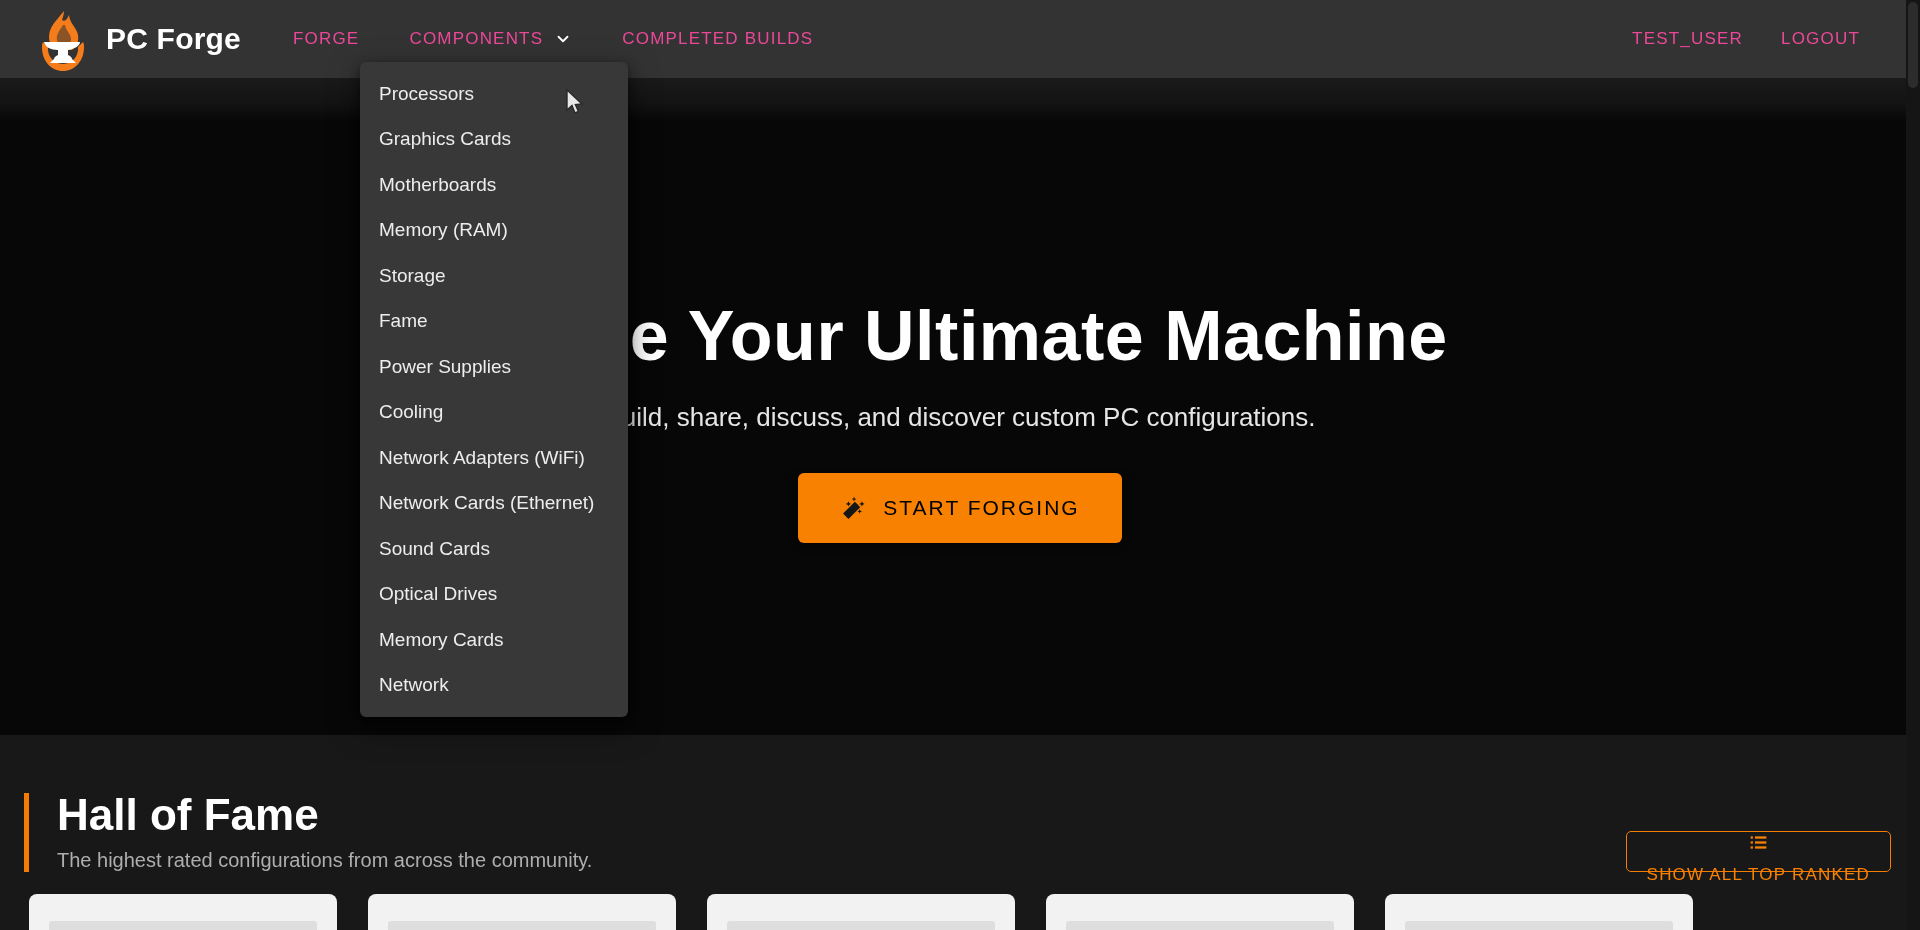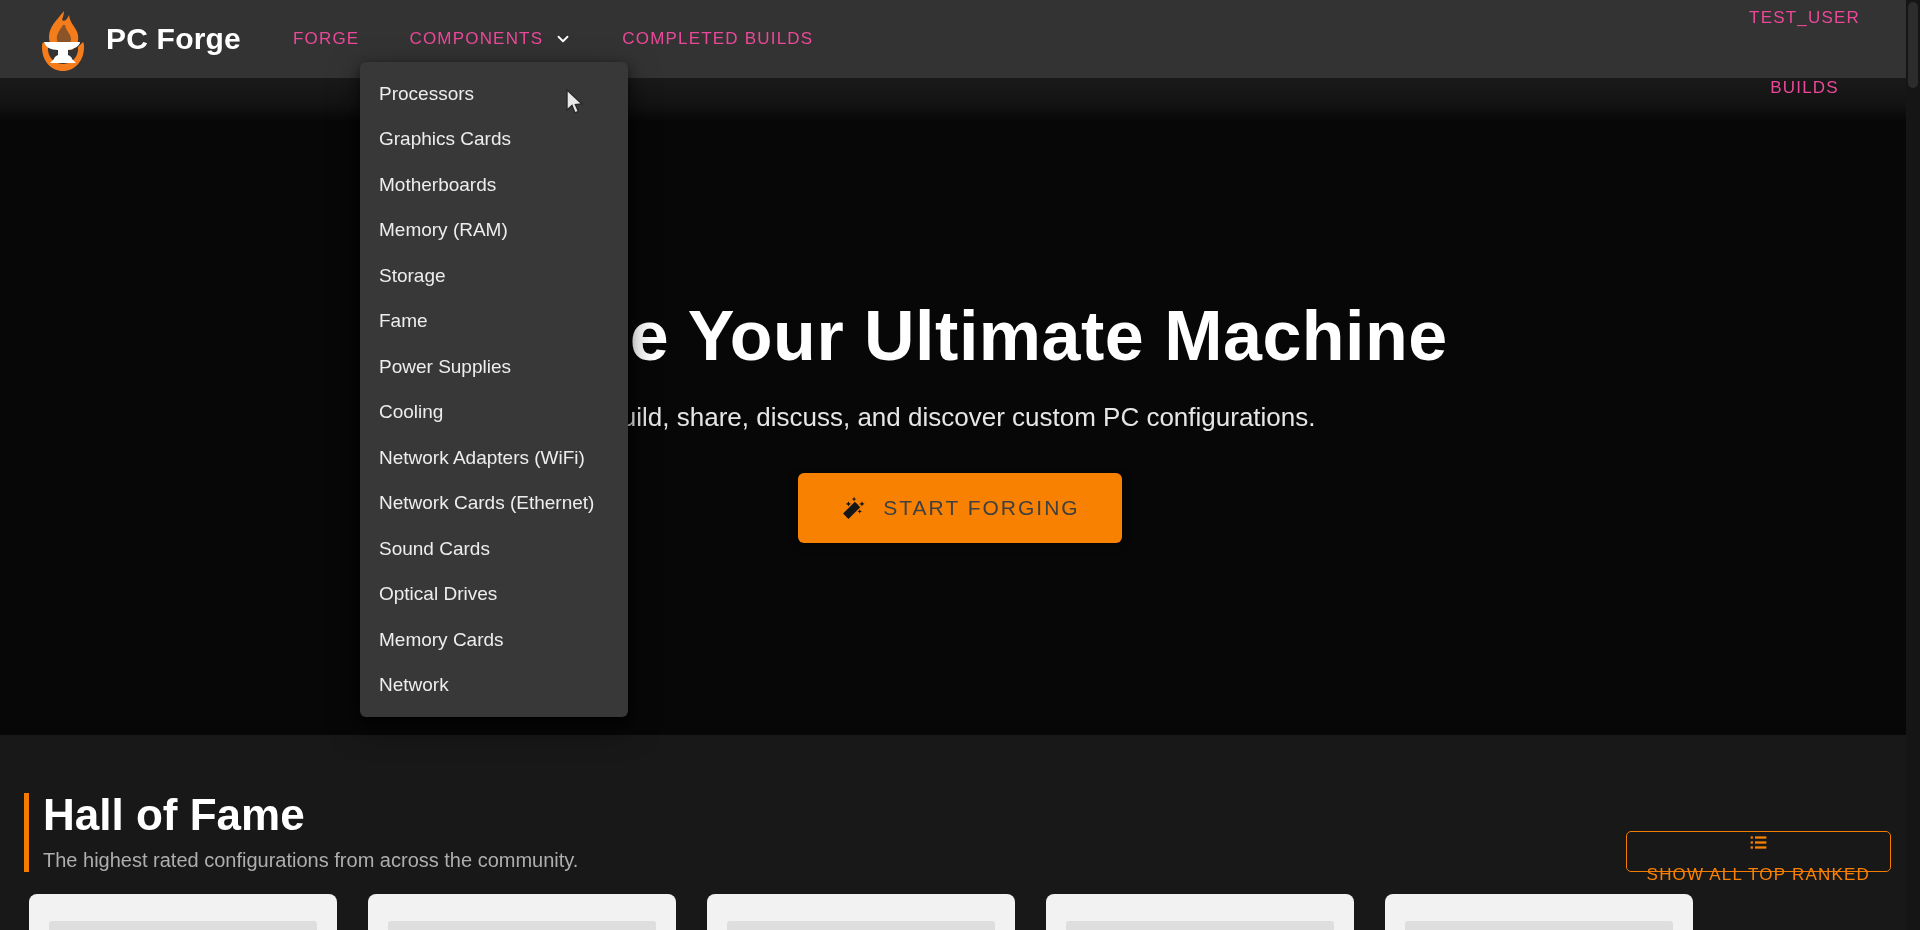--- a/index.html
+++ b/index.html
@@ -26,21 +26,21 @@
     margin-left: 14px; letter-spacing: 0.2px;
   }
   .nav-links { display: flex; align-items: center; margin-left: 50px; gap: 46px; }
   .nav-link {
     color: #ec4899; font-size: 17px; font-weight: 500;
     letter-spacing: 1.2px; cursor: pointer; background: none; border: none;
     font-family: inherit; display: flex; align-items: center;
     padding: 8px 2px;
   }
   .nav-link .caret { margin-left: 11px; display: inline-flex; }
-  .nav-right { margin-left: auto; display: flex; align-items: center; gap: 34px; flex-direction: column; }
+  .nav-right { margin-left: auto; display: flex; align-items: center; gap: 34px; }
 
   
   .dropdown {
     position: absolute; left: 360px; top: 62px;
     width: 268px;
     background: #383838;
     border-radius: 6px;
     box-shadow: 0 10px 30px rgba(0,0,0,0.55), 0 4px 10px rgba(0,0,0,0.4);
     padding: 9px 0;
     z-index: 30;
@@ -66,36 +66,36 @@
   }
   .hero-subtitle {
     margin-top: 24px;
     color: #e6e6e6; font-size: 26px; font-weight: 400;
   }
   .cta-button {
     margin-top: 40px;
     height: 70px; padding: 0 42px;
     background: #f88102; border: none; border-radius: 6px;
     display: inline-flex; align-items: center; gap: 16px;
-    color: #404040; font-size: 21px; font-weight: 500;
+    color: #000000; font-size: 21px; font-weight: 500;
     letter-spacing: 2px; font-family: inherit; cursor: pointer;
     box-shadow: 0 3px 8px rgba(0,0,0,0.45);
   }
 
   
   .hall {
     position: absolute; top: 735px; left: 0;
     width: 1920px; height: 195px;
     background: #181818;
   }
   .hall-header {
     display: flex; align-items: flex-end;
     padding: 58px 29px 0 24px;
   }
-  .hall-titles { border-left: 5px solid #f57c00; padding-left: 14px; }
+  .hall-titles { border-left: 5px solid #f57c00; padding-left: 28px; }
   .hall-title {
     color: #ffffff; font-size: 44px; font-weight: 700; line-height: 1.0;
   }
   .hall-subtitle {
     margin-top: 12px;
     color: #aeaeae; font-size: 20px;
   }
   .show-all-button {
     margin-left: auto;
     height: 41px; padding: 0 20px;
@@ -163,21 +163,21 @@
         <svg width="18" height="18" viewBox="0 0 24 24">
             <path d="M6 9 L12 15 L18 9" fill="none" stroke="#ffffff" stroke-width="2.4" stroke-linecap="round" stroke-linejoin="round"></path>
           </svg>
       </span>
     </button>
     <button class="nav-link">COMPLETED BUILDS</button>
   </nav>
 
   <div class="nav-right">
     <button class="nav-link">TEST_USER</button>
-    <button class="nav-link">BUILDS</button>
+    <button class="nav-link">LOGOUT</button>
   </div>
 </header>
 
 <section class="hero">
   <div class="hero-inner">
     <h1 class="hero-title">Forge Your Ultimate Machine</h1>
     <p class="hero-subtitle">Build, share, discuss, and discover custom PC configurations.</p>
     <button class="cta-button">
       <span style="display:inline-flex;">
         <svg width="27" height="27" viewBox="0 0 24 24" fill="#161616">

